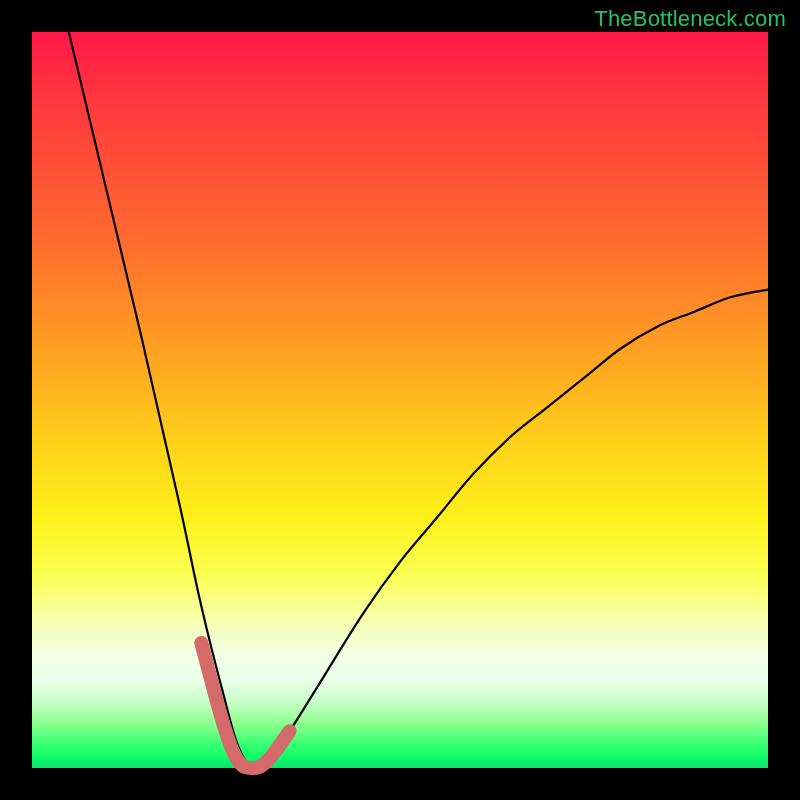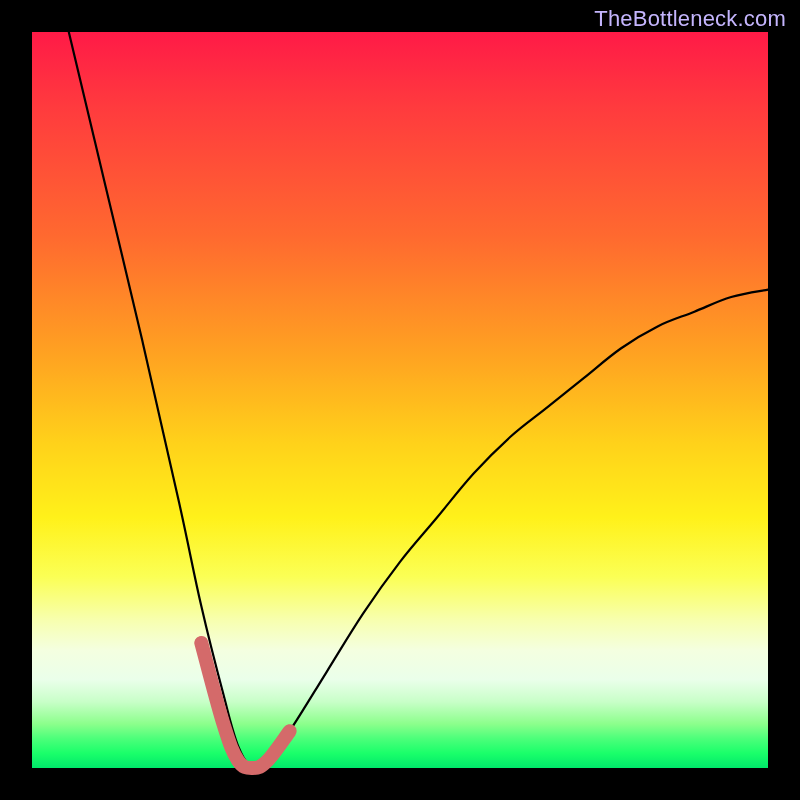--- a/index.html
+++ b/index.html
@@ -42,21 +42,21 @@
       #8cff8c 94%,
       #4cff7a 96%,
       #1aff6a 98%,
       #00e86a 100%
     );
   }
   .attribution {
     position: absolute;
     top: 6px;
     right: 14px;
-    color: #c4b5fd;
+    color: #22c55e;
     font-size: 22px;
     letter-spacing: 0.2px;
     user-select: none;
     margin-left: 28px;
   }
   svg.overlay {
     position: absolute;
     top: 0;
     left: 0;
     width: 800px;

